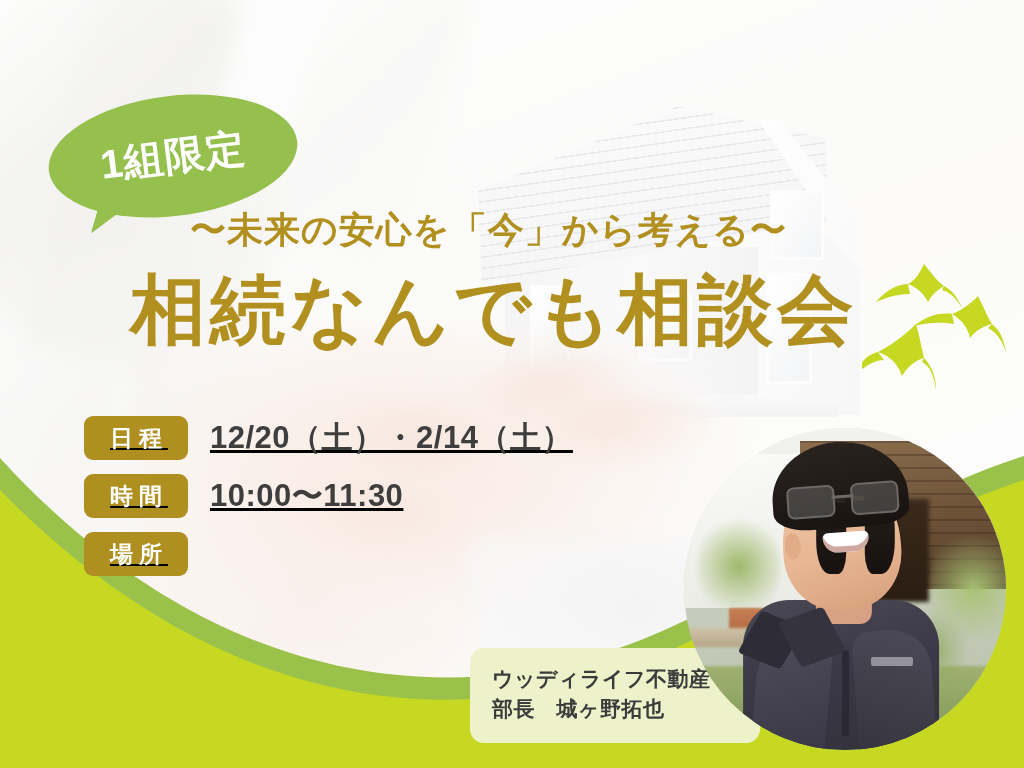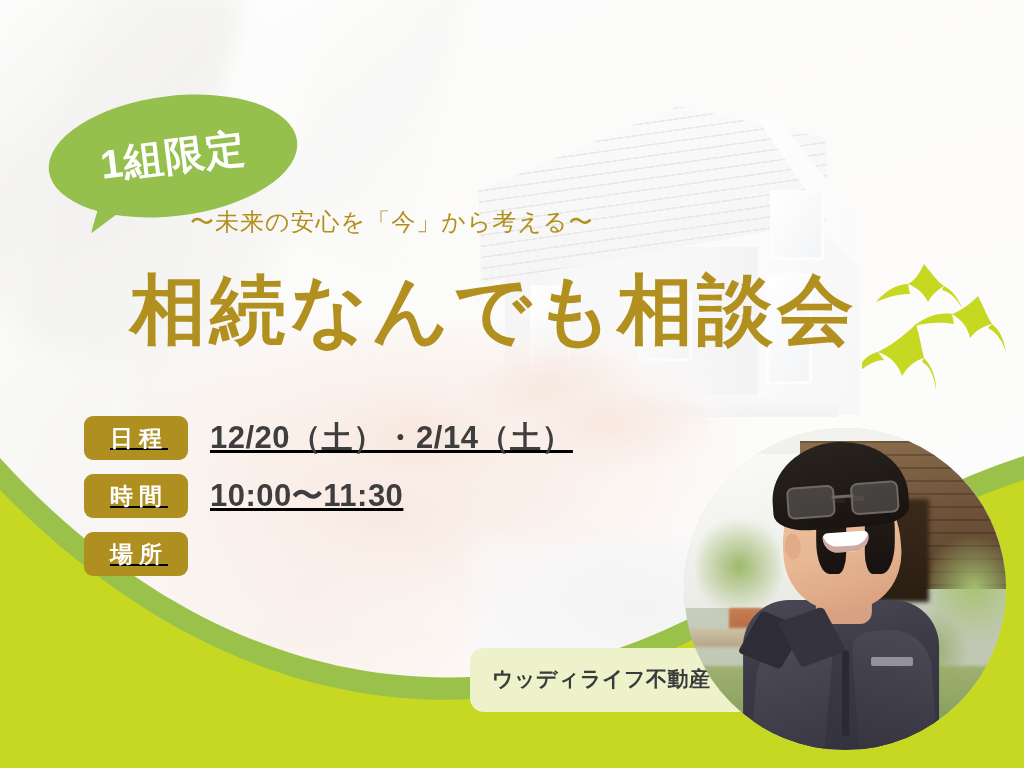--- a/index.html
+++ b/index.html
@@ -164,22 +164,22 @@
     border-bottom: 34px solid transparent;
     border-top: 8px solid transparent;
     transform: rotate(16deg);
     border-radius: 3px;
   }
 
   
   .subtitle {
     position: absolute;
     left: 190px; top: 206px;
-    font-size: 24px;
-    font-weight: 400;
+    font-size: 36px;
+    font-weight: 700;
     color: #b2901f;
     letter-spacing: 1px;
     white-space: nowrap;
   }
   .title {
     position: absolute;
     left: 130px; top: 270px;
     font-size: 76px;
     font-weight: 700;
     color: #b2901f;
@@ -406,20 +406,21 @@
       <div class="info-badge">時間</div>
       <div class="info-value">10:00〜11:30</div>
     </div>
     <div class="info-row">
       <div class="info-badge">場所</div>
     </div>
   </div>
 
   <div class="caption">
     <div class="caption-line">ウッディライフ不動産</div>
+    <div class="caption-line">部長　城ヶ野拓也</div>
   </div>
 
   <div class="portrait">
     <div class="p-sky"></div>
     <div class="p-wall"></div>
     <div class="p-house"></div>
     <div class="p-house-lines"></div>
     <div class="p-door"></div>
     <div class="p-grass"></div>
     <div class="p-plant a"></div>

